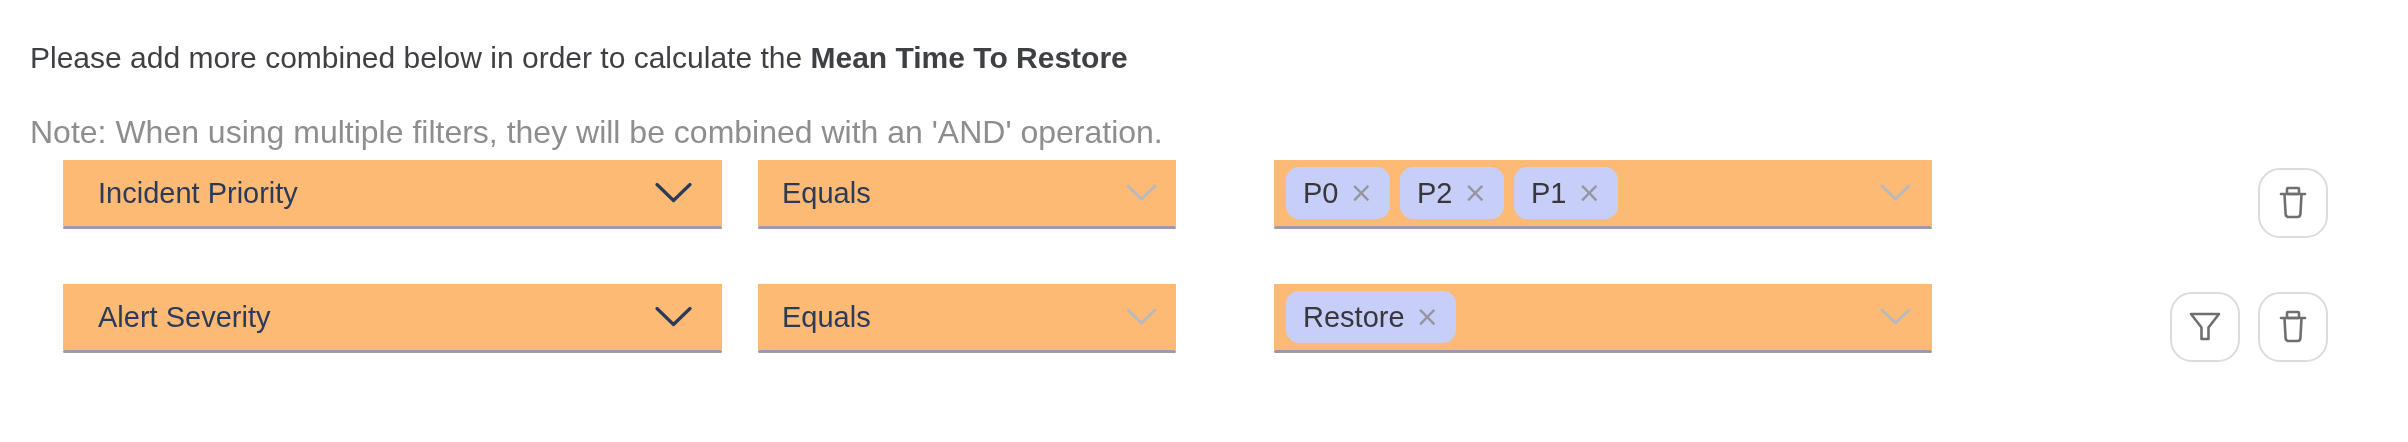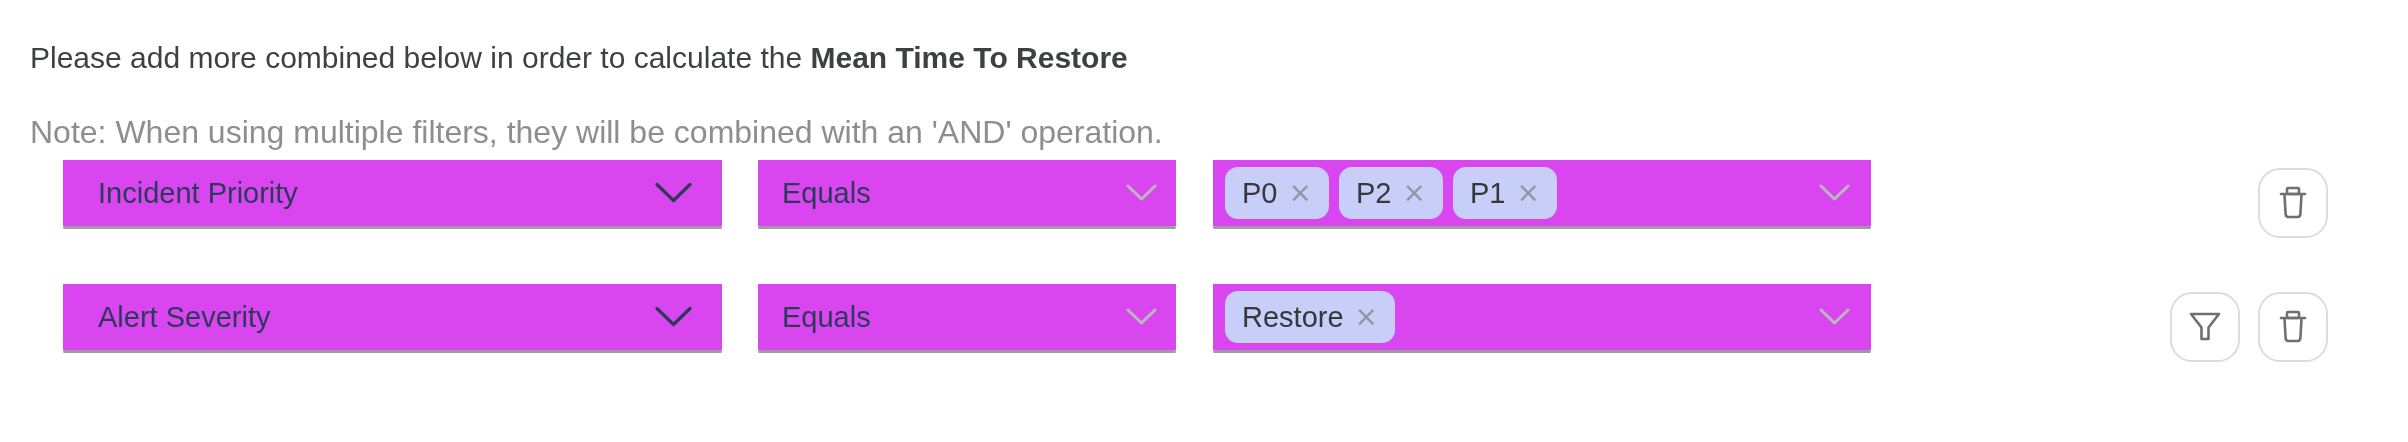--- a/index.html
+++ b/index.html
@@ -26,31 +26,31 @@
     white-space:nowrap;
   }
   .intro-line1 strong{font-weight:700;margin-top:39px;}
   .intro-line2{
     position:absolute;left:30px;top:114px;
     font-size:32px;line-height:36px;color:var(--note-text);
     white-space:nowrap;
   }
   .field{
     position:absolute;height:66px;display:flex;align-items:center;
-    cursor:pointer;background:#d946ef;
+    cursor:pointer;background:#fdba74;
   }
   .row1 .field{top:160px;}
   .row2 .field{top:284px;}
   .field .underline{
     position:absolute;left:0;right:0;bottom:-3px;height:3px;
     background:var(--underline);border-radius:2px;
   }
   .field-a{left:63px;width:659px;padding-left:35px;}
   .field-b{left:758px;width:418px;padding-left:24px;text-align:center;}
-  .field-c{left:1213px;width:658px;padding-left:12px;}
+  .field-c{left:1274px;width:658px;padding-left:12px;}
   .field-label{
     font-size:29px;color:var(--field-text);white-space:nowrap;
   }
   .chev{
     position:absolute;top:50%;transform:translateY(-50%);
   }
   .chev.dark{right:30px;}
   .chev-b{right:19px;}
   .chev-c{right:21px;}
   .tags{display:flex;gap:10px;align-items:center;}

